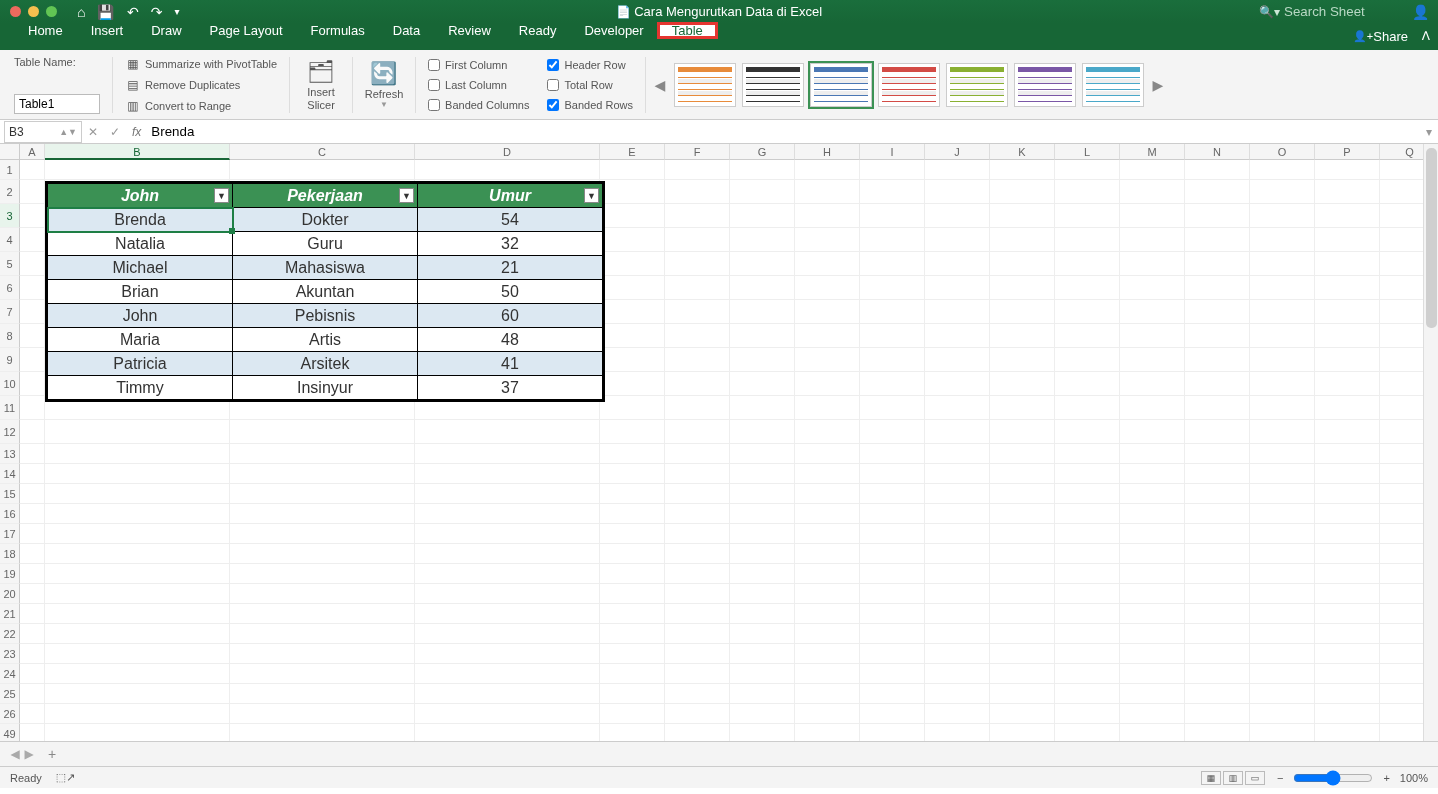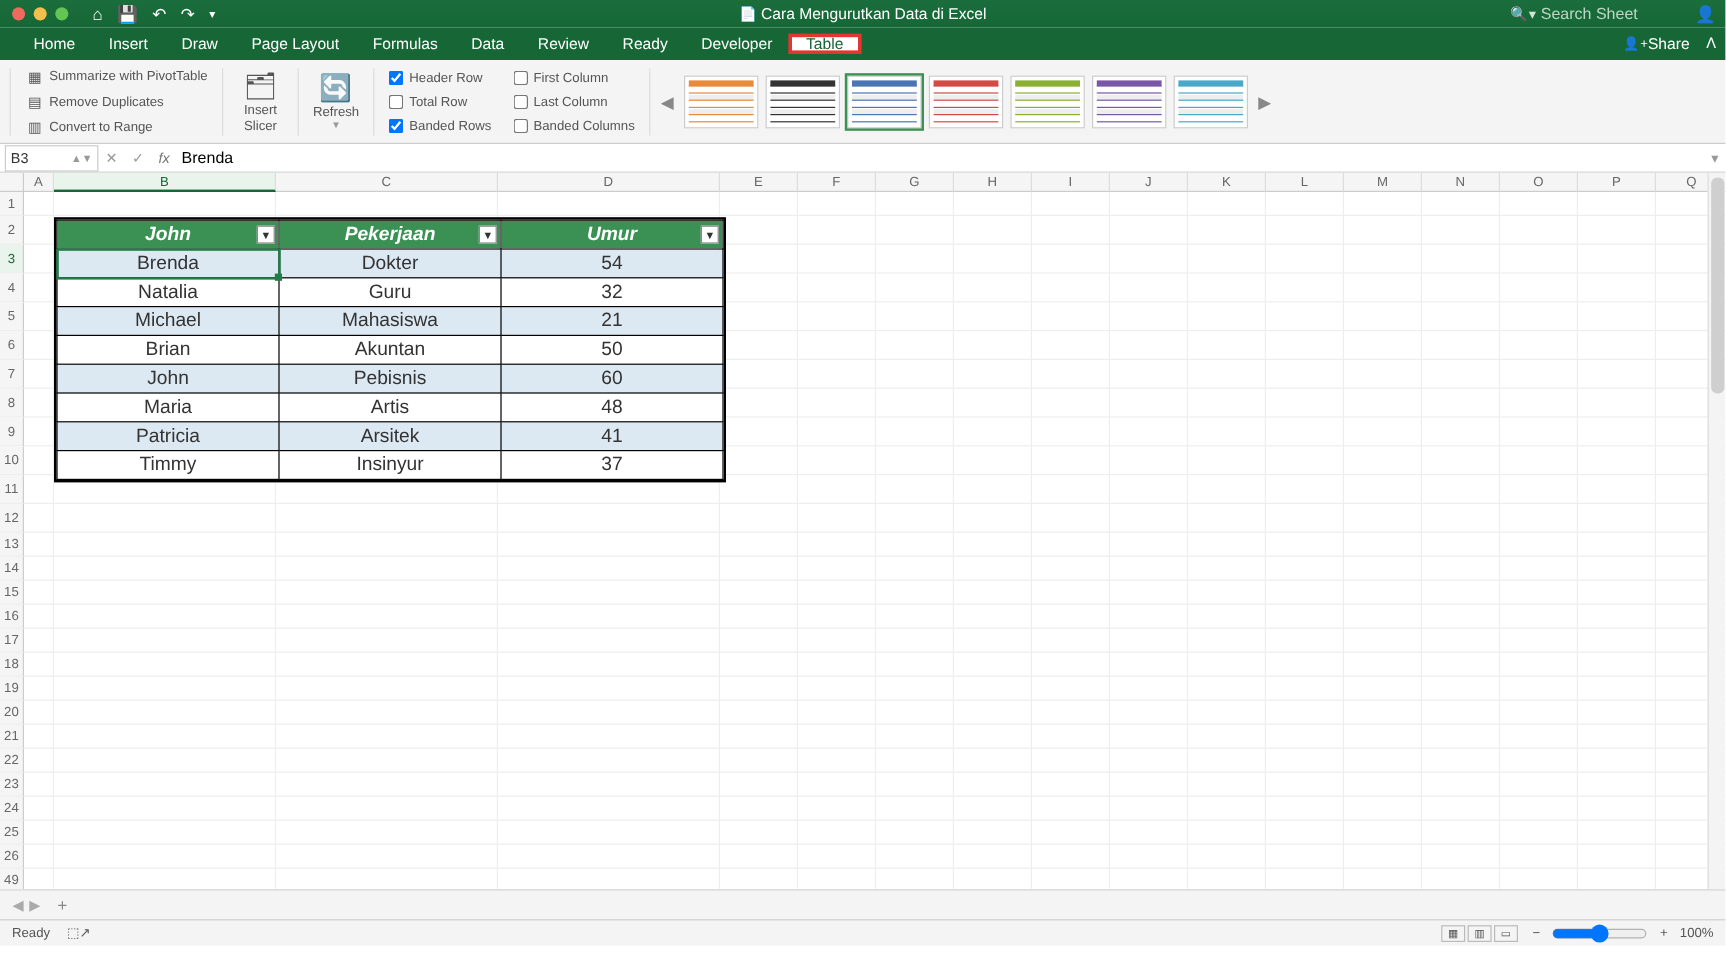--- a/index.html
+++ b/index.html
@@ -13,21 +13,21 @@
   .qat { display:flex; gap:12px; padding-left:20px; align-items:center; }
   .qat span{ color:#fff; font-size:14px; }
   .title-center { position:absolute; left:50%; transform:translateX(-50%); font-size:13px; }
   .title-center::before{content:"📄 "; font-size:12px;}
   .search-wrap{ position:absolute; right:34px; display:flex; align-items:center; color:#cde6d6; font-size:12px;}
   .search-wrap input{ background:transparent; border:none; color:#fff; width:120px; outline:none;}
   .search-wrap input::placeholder{color:#b8d8c4;}
   .persona{position:absolute; right:8px; font-size:14px;}
 
   
-  .ribbon-tabs{ height:27px; background:#176636; display:flex; align-items:center; padding-left:14px; color:#fff; font-size:13px; position:relative;}
+  .ribbon-tabs{ height:27px; background:#176636; display:flex; align-items:flex-start; padding-left:14px; color:#fff; font-size:13px; position:relative;}
   .rtab{ padding:0 14px; display:flex; align-items:center; cursor:pointer;}
   .rtab.active{ background:#fff; color:#176636; font-weight:500;}
   .rtab.hl{ outline:3px solid #e53530; outline-offset:-2px;}
   .share{ position:absolute; right:30px; top:0; height:27px; display:flex; align-items:center; font-size:13px;}
   .share::before{content:"👤+ "; font-size:11px;}
   .collapse{position:absolute; right:8px; top:6px; font-size:12px;}
 
   
   .ribbon{ height:70px; background:#f4f4f4; border-bottom:1px solid #ccc; display:flex; align-items:center; padding:4px 8px; gap:6px;}
   .rgroup{ display:flex; flex-direction:column; padding:2px 6px; height:62px; justify-content:space-between;}
@@ -132,20 +132,24 @@
     <div class="rtab">Data</div>
     <div class="rtab">Review</div>
     <div class="rtab">Ready</div>
     <div class="rtab">Developer</div>
     <div class="rtab active hl">Table</div>
     <div class="share">Share</div>
   <div class="collapse">ᐱ</div>
 </div>
 
 <div class="ribbon">
+  <div class="rgroup">
+    <div class="lbl">Table Name:</div>
+    <input class="tname-input" value="Table1" style="">
+  </div>
   <div class="sep"></div>
   <div class="rgroup">
     <div class="btnrow">
         <span class="ico">▦</span>
         <span>Summarize with PivotTable</span>
       </div>
     <div class="btnrow">
         <span class="ico">▤</span>
         <span>Remove Duplicates</span>
       </div>
@@ -159,46 +163,46 @@
     <span class="ico">🗂</span>
     <span style="text-align:center;line-height:1.1">Insert Slicer</span>
   </div>
   <div class="sep"></div>
   <div class="bigbtn">
     <span class="ico">🔄</span>
     <span>Refresh</span>
     <span style="font-size:8px;color:#999">▼</span>
   </div>
   <div class="sep"></div>
+  <div class="rgroup">
+    <label class="cbx">
+        <input type="checkbox" style="">
+        <span>First Column</span>
+      </label>
+    <label class="cbx">
+        <input type="checkbox" style="">
+        <span>Last Column</span>
+      </label>
+    <label class="cbx">
+        <input type="checkbox" style="">
+        <span>Banded Columns</span>
+      </label>
+  </div>
   <div class="rgroup">
     <label class="cbx">
         <input type="checkbox" checked="" style="">
         <span>Header Row</span>
       </label>
     <label class="cbx">
         <input type="checkbox" style="">
         <span>Total Row</span>
       </label>
     <label class="cbx">
         <input type="checkbox" checked="" style="">
         <span>Banded Rows</span>
-      </label>
-  </div>
-  <div class="rgroup">
-    <label class="cbx">
-        <input type="checkbox" style="">
-        <span>First Column</span>
-      </label>
-    <label class="cbx">
-        <input type="checkbox" style="">
-        <span>Last Column</span>
-      </label>
-    <label class="cbx">
-        <input type="checkbox" style="">
-        <span>Banded Columns</span>
       </label>
   </div>
   <div class="sep"></div>
   <div class="arrow">◀</div>
   <div class="styles" id="style-gallery">
       <div class="style-sw">
         <div class="sw-row" style="background: rgb(232, 139, 58); border-bottom: 1px solid rgb(232, 139, 58);"></div>
         <div class="sw-row" style="background: rgb(255, 255, 255); border-bottom: 1px solid rgb(232, 139, 58);"></div>
         <div class="sw-row" style="background: rgb(238, 238, 238); border-bottom: 1px solid rgb(232, 139, 58);"></div>
         <div class="sw-row" style="background: rgb(255, 255, 255); border-bottom: 1px solid rgb(232, 139, 58);"></div>

